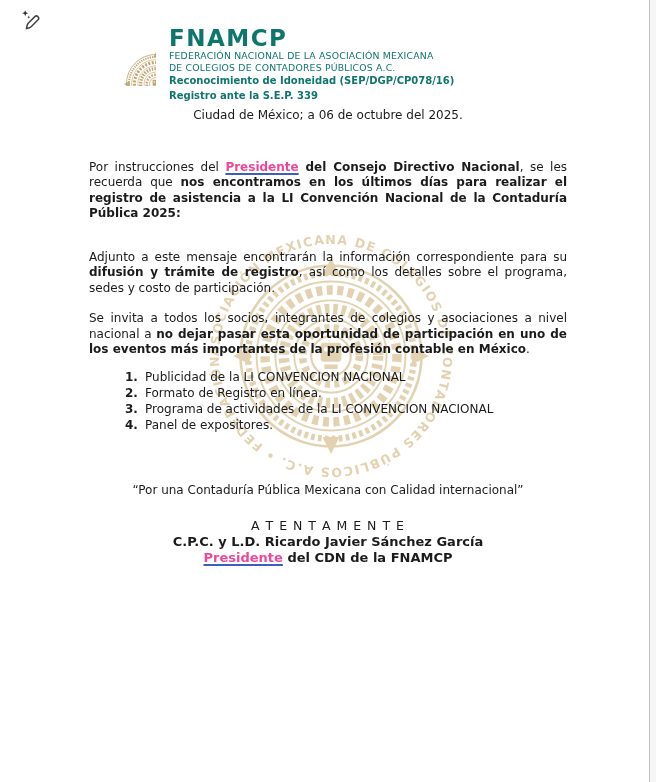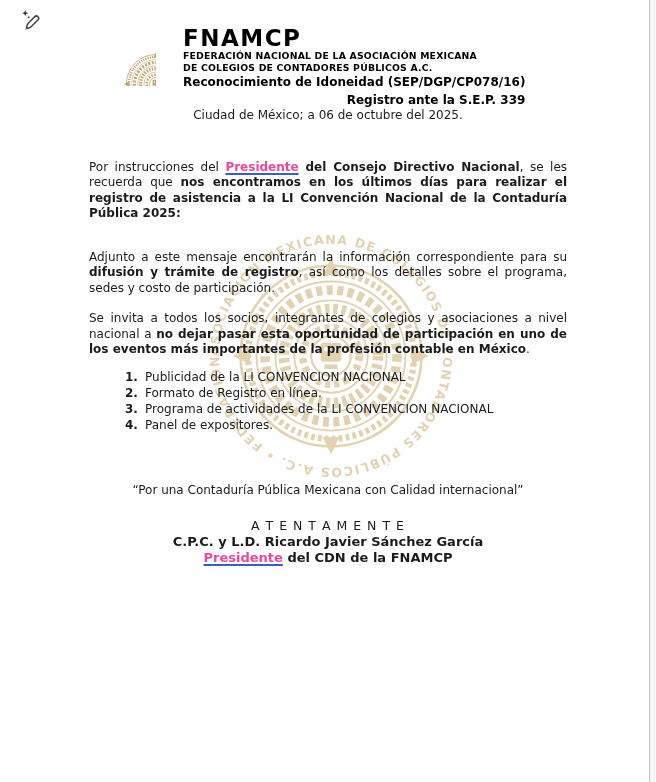--- a/index.html
+++ b/index.html
@@ -18,24 +18,24 @@
     position:absolute; top:0; right:0; width:7px; height:100%;
     background:#f6f6f6; border-left:1px solid #c2c2c2;
   }
 
   
   .edit-icon { position:absolute; left:18px; top:7px; width:26px; height:26px; }
 
   
   .letterhead { position:absolute; left:92px; top:18px; display:flex; align-items:flex-start; z-index:2; }
   .logo-small { width:64px; height:68px; flex:0 0 auto; color:#C3A571; }
-  .brand-text { margin-left:27px; padding-top:8px; color:#000000; }
+  .brand-text { margin-left:13px; padding-top:8px; color:#0f766e; }
   .brand { font-size:23px; font-weight:bold; letter-spacing:1.5px; line-height:1.05; }
-  .sub { font-size:9.3px; font-weight:bold; letter-spacing:.2px; line-height:1.3; }
-  .tiny { font-size:12px; font-weight:bold; line-height:1.45;text-align:right; }
+  .sub { font-size:9.3px; font-weight:normal; letter-spacing:.2px; line-height:1.3; }
+  .tiny { font-size:10px; font-weight:bold; line-height:1.45; }
 
   
   .watermark {
     position:absolute; left:206px; top:231px; width:250px; height:250px;
     z-index:0; color:#DECBA4; opacity:.85;
   }
   .watermark text { fill:#DECBA4; font-family:"DejaVu Sans",sans-serif; font-weight:bold; }
 
   
   .content { position:absolute; left:89px; top:0; width:478px; z-index:1; font-size:12px; line-height:15.5px; }

